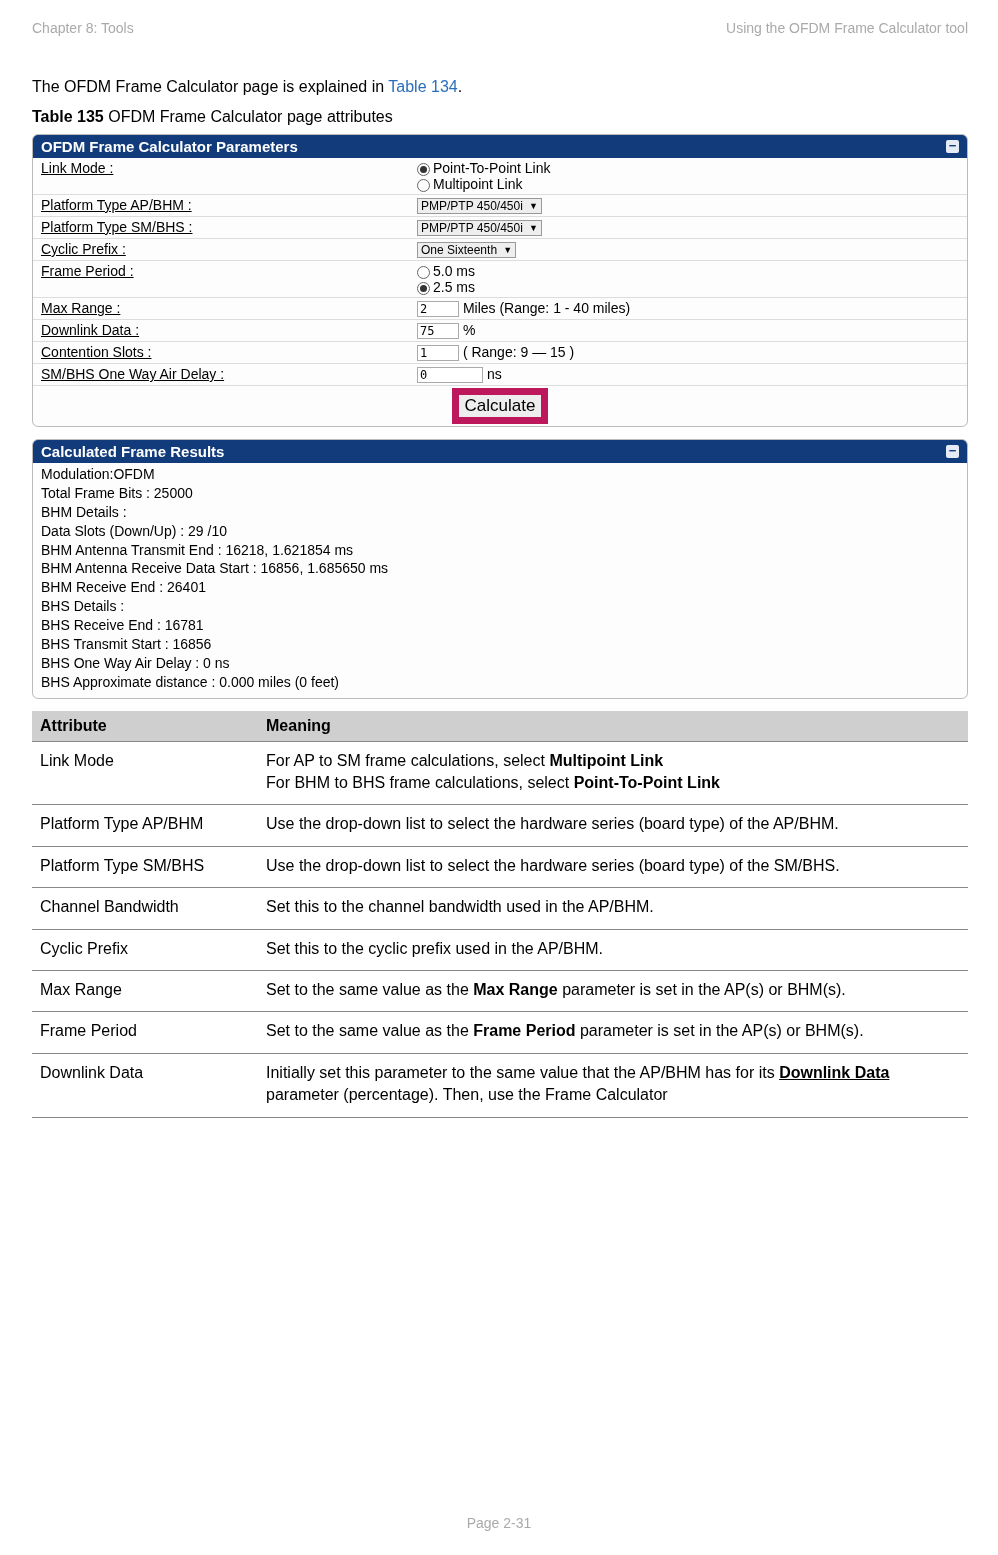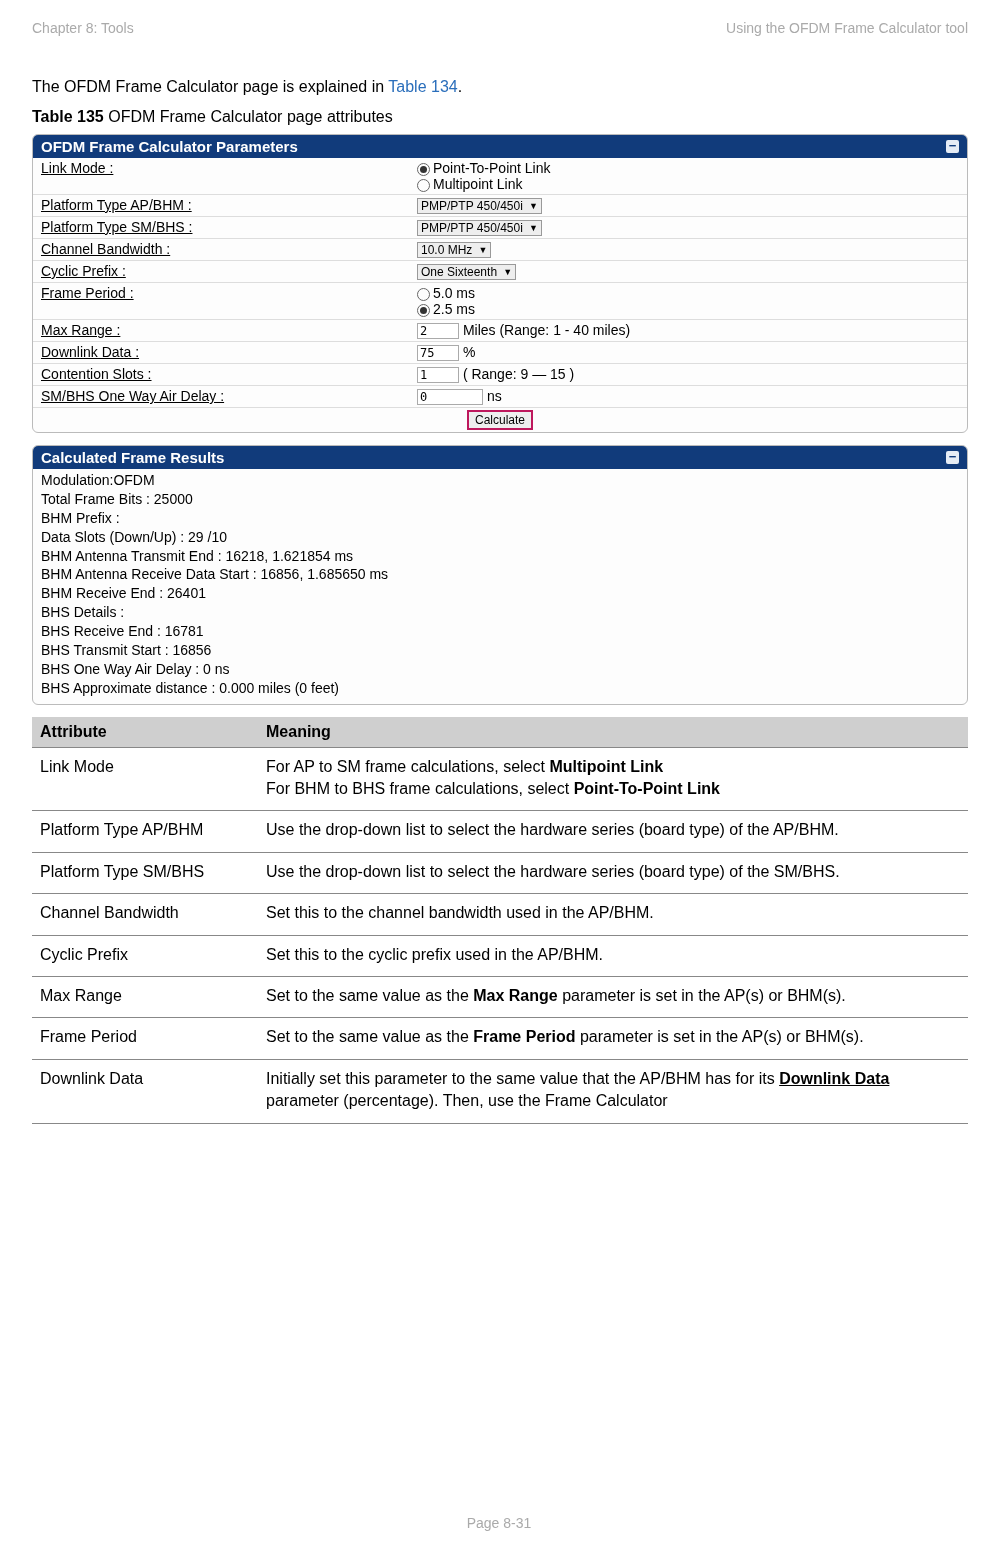--- a/index.html
+++ b/index.html
@@ -93,22 +93,22 @@
     border: 1px solid #aaa;
     background: #fff;
     padding: 0 2px;
     display: inline-block;
     min-width: 34px;
   }
   .w1 { min-width: 36px; }
   .w2 { min-width: 60px; }
   .btn {
     font-family: Arial, sans-serif;
-    font-size: 12px;
-    border: 2px solid #be185d;
+    font-size: 17px;
+    border: 7px solid #be185d;
     background: #eee;
     padding: 1px 6px;
     display: inline-block;
   }
   .btnrow { text-align: center; padding: 3px 0; }
   .radio {
     display: inline-block;
     width: 11px; height: 11px;
     border: 1px solid #666;
     border-radius: 50%;
@@ -192,24 +192,20 @@
       </tr>
       <tr>
         <td>Platform Type AP/BHM :</td>
         <td><span class="sel">PMP/PTP 450/450i</span></td>
       </tr>
       <tr>
         <td>Platform Type SM/BHS :</td>
         <td><span class="sel">PMP/PTP 450/450i</span></td>
       </tr>
       <tr>
-        <td>Channel Bandwidth :</td>
-        <td><span class="sel">10.0 MHz</span></td>
-      </tr>
-      <tr>
         <td>Cyclic Prefix :</td>
         <td><span class="sel">One Sixteenth</span></td>
       </tr>
       <tr>
         <td>Frame Period :</td>
         <td>
           <span class="radio"></span><span>5.0 ms</span><br>
           <span class="radio checked"></span><span>2.5 ms</span>
         </td>
       </tr>
@@ -237,21 +233,21 @@
   </div>
 
   <div class="outer-block">
     <div class="panel-title">
       <span>Calculated Frame Results</span>
       <span class="toggle">−</span>
     </div>
     <div class="results-body">
       <span class="b">Modulation:OFDM</span><br>
       <span>Total Frame Bits : 25000</span><br>
-      <span class="b">BHM Prefix :</span><br>
+      <span class="b">BHM Details :</span><br>
       <span>Data Slots (Down/Up) : 29 /10</span><br>
       <span>BHM Antenna Transmit End : </span><span class="b">16218, 1.621854 ms</span><br>
       <span>BHM Antenna Receive Data Start : </span><span class="b">16856, 1.685650 ms</span><br>
       <span>BHM Receive End : 26401</span><br>
       <span class="b">BHS Details :</span><br>
       <span>BHS Receive End : 16781</span><br>
       <span>BHS Transmit Start : 16856</span><br>
       <span>BHS One Way Air Delay : 0 ns</span><br>
       <span>BHS Approximate distance : 0.000 miles (0 feet)</span>
     </div>
@@ -300,14 +296,14 @@
     </tr>
     <tr>
       <td>Downlink Data</td>
       <td>
         <span>Initially set this parameter to the same value that the AP/BHM has for its </span><b style="text-decoration:underline">Downlink Data</b><span> parameter (percentage). Then, use the Frame Calculator</span>
       </td>
     </tr>
   </tbody>
     </table>
 
-  <div class="footer">Page 8-31</div>
+  <div class="footer">Page 2-31</div>
 </div>
 
 </body></html>

